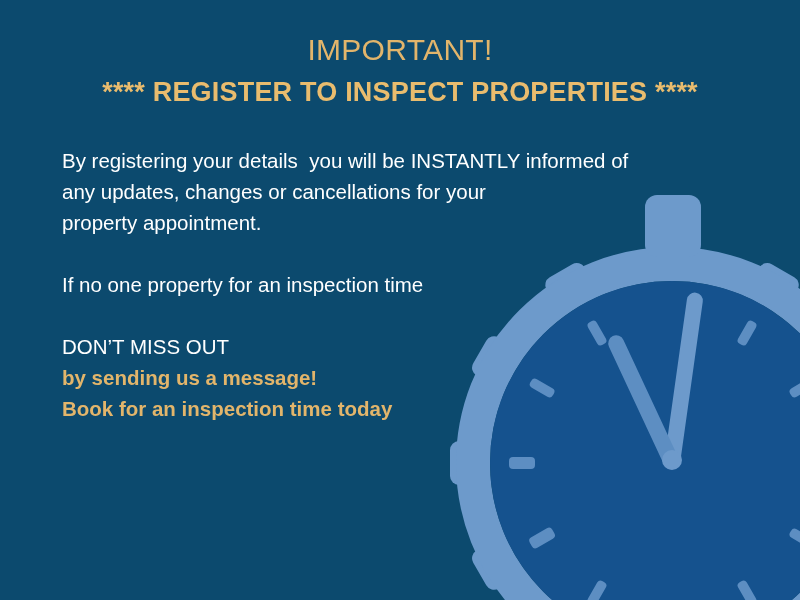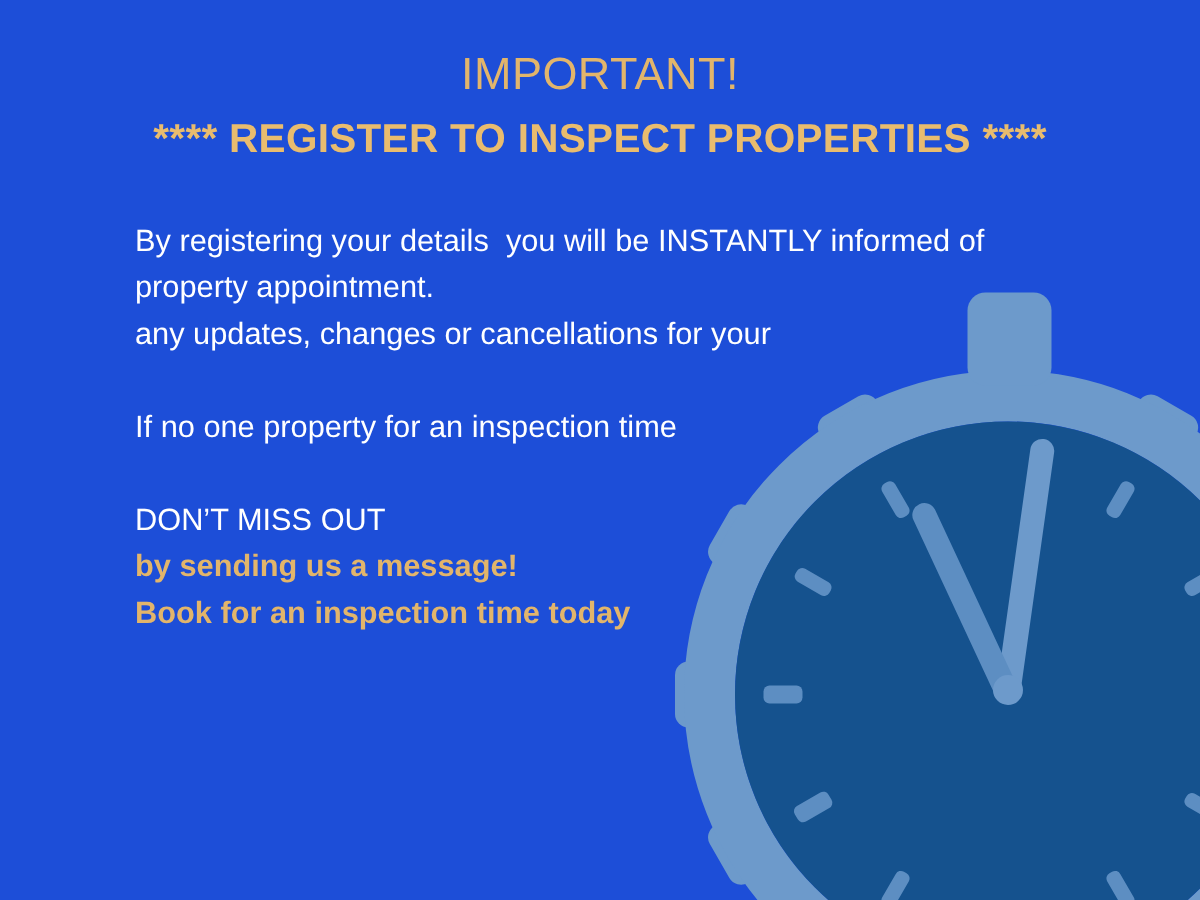--- a/index.html
+++ b/index.html
@@ -12,21 +12,21 @@
     height: 600px;
     overflow: hidden;
     font-family: "Liberation Sans", sans-serif;
     background: #15528e;
   }
 
   #slide {
     position: relative;
     width: 800px;
     height: 600px;
-    background: #1d4ed8;
+    background: #0c4a6e;
     overflow: hidden;
   }
 
   
   #clock-graphic {
     position: absolute;
     left: 0;
     top: 0;
     width: 800px;
     height: 600px;
@@ -68,21 +68,20 @@
   }
   .para {
     margin: 0;
   }
   .line {
     color: #ffffff;
     font-size: 20.5px;
     line-height: 31px;
     white-space: pre;
     font-weight: 400;
-    margin-left: 28px;
   }
   .spacer {
     height: 31px;
   }
   .line.gold {
     color: #e2b56b;
     font-weight: bold;
   }
 </style>
 </head>
@@ -192,22 +191,22 @@
 
   <div class="headings">
     <div class="title-main">IMPORTANT!</div>
     <div class="title-sub">****  REGISTER TO INSPECT PROPERTIES ****</div>
   </div>
 
   <div class="body-copy">
 
     <div class="para">
       <div class="line">By registering your details  you will be INSTANTLY informed of</div>
+      <div class="line">any updates, changes or cancellations for your</div>
       <div class="line">property appointment.</div>
-      <div class="line">any updates, changes or cancellations for your</div>
     </div>
 
     <div class="spacer"></div>
 
     <div class="para">
       <div class="line">If no one property for an inspection time</div>
     </div>
 
     <div class="spacer"></div>
 

